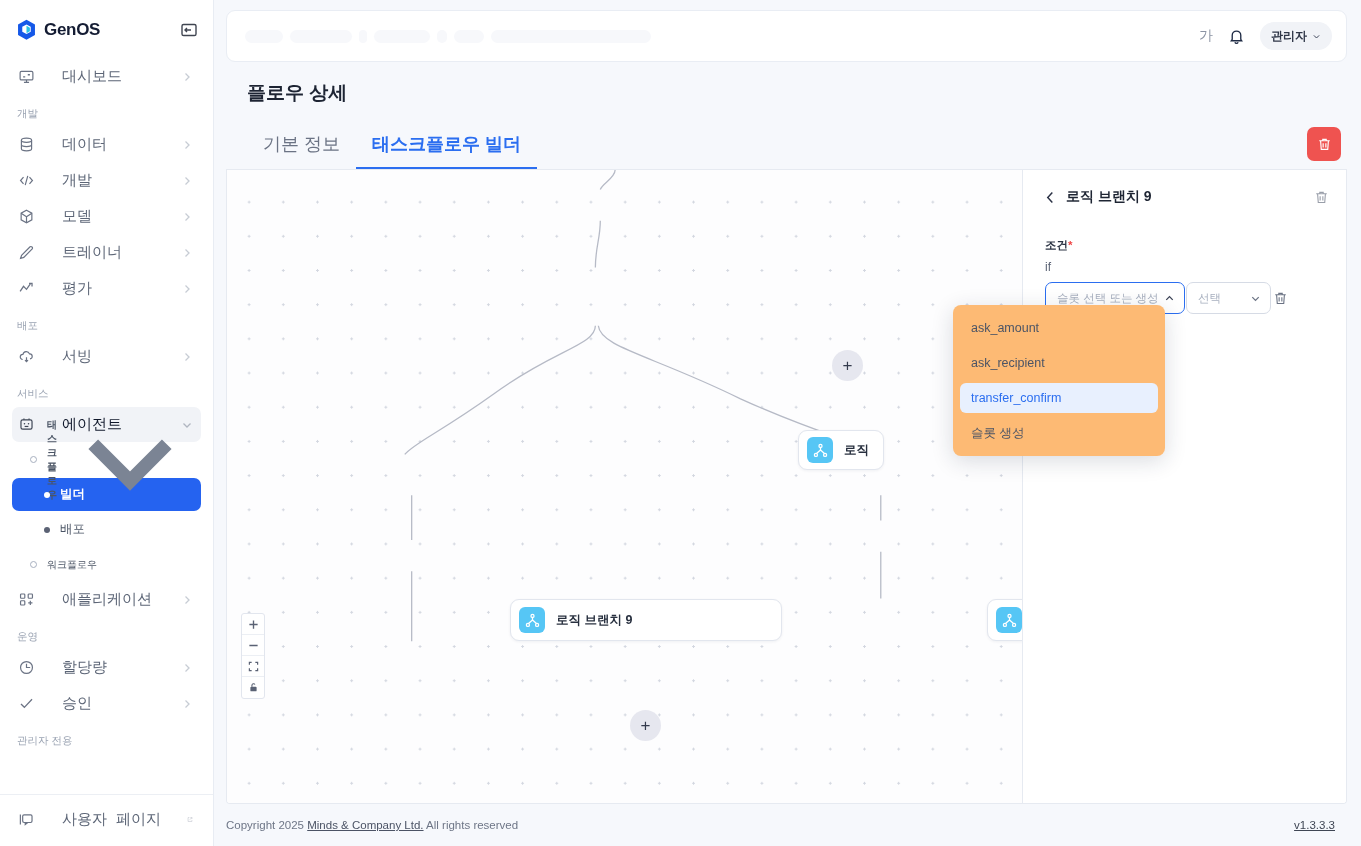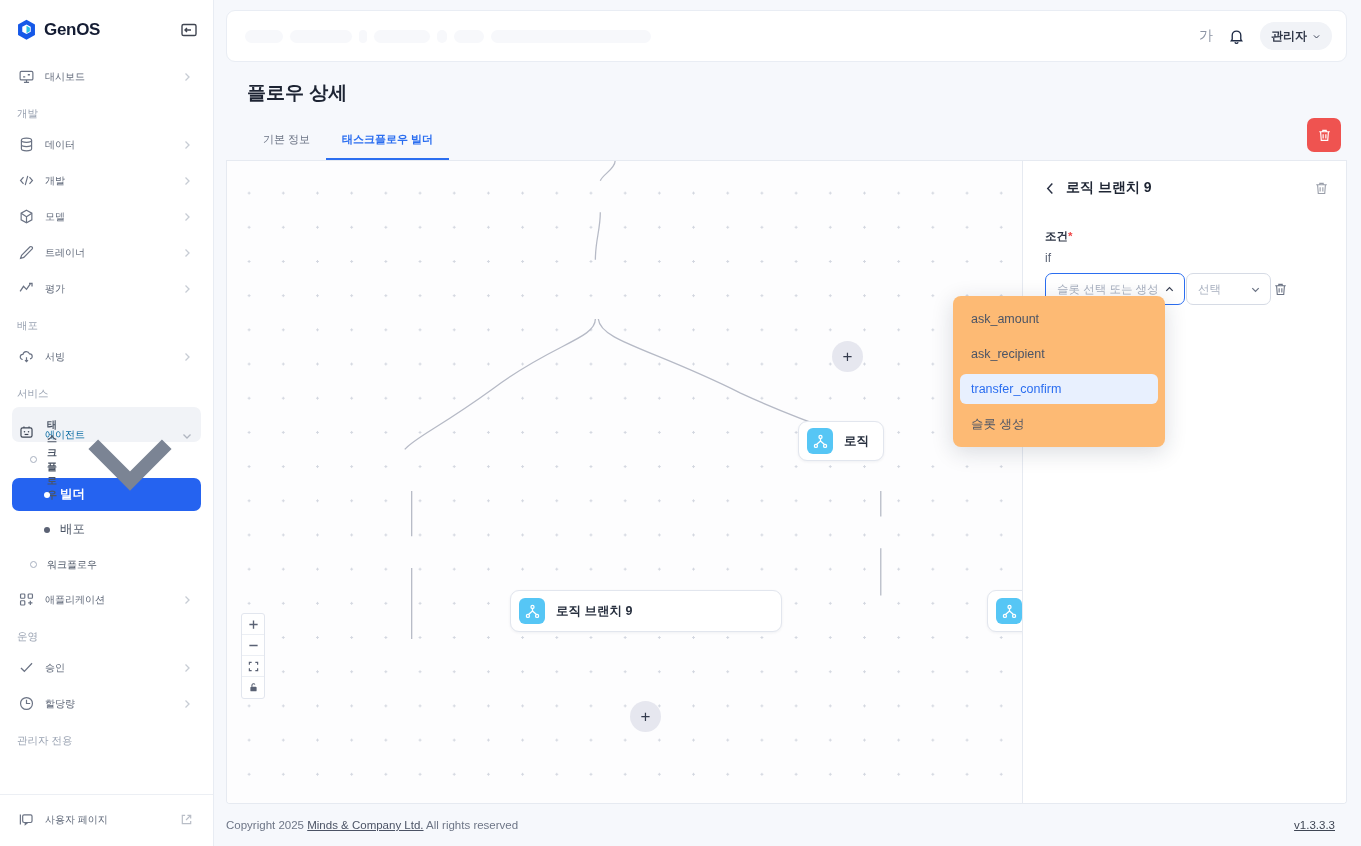--- a/index.html
+++ b/index.html
@@ -31,26 +31,26 @@
   .collapse-btn { width: 20px; height: 20px; cursor: pointer; opacity: .85; }
 
   .sb-scroll { flex: 1; overflow: hidden; padding-top: 6px; }
   .sb-group-label {
     font-size: 10.5px; color: #9aa3b2; padding: 12px 0 5px 17px; font-weight: 400;
   }
   .sb-item {
     display: flex; align-items: center; height: 35px;
     margin: 1px 12px; padding: 0 8px 0 5px;
     border-radius: 7px; cursor: pointer; color: #5d6677;
-    font-size: 10px; gap: 9px;
+    font-size: 15px; gap: 26px; font-family: Liberation Mono, monospace;
   }
   .sb-item .ico { width: 19px; height: 19px; flex: 0 0 19px; display:flex; align-items:center; justify-content:center; }
   .sb-item .lbl { flex: 1; white-space: nowrap; }
   .sb-item .chev { width: 12px; height: 12px; opacity: .55; }
-  .sb-item.active-soft { background: #f1f3f7; color: #0369a1; font-weight: 500; align-items: flex-end; }
+  .sb-item.active-soft { background: #f1f3f7; color: #0f172a; font-weight: 500; }
   .sb-sub {
     display: flex; align-items: center; height: 33px;
     margin: 1px 12px; padding: 0 8px 0 18px;
     border-radius: 7px; cursor: pointer; color: #4b5565;
     font-size: 10px; gap: 10px; font-weight: 600;
   }
   .sb-sub .dot-o {
     width: 7px; height: 7px; border-radius: 50%;
     border: 1.3px solid #a7b0bf; flex: 0 0 7px;
   }
@@ -96,21 +96,21 @@
   .page-title {
     font-size: 19px; font-weight: 700; color: #1d2433;
     padding: 18px 0 0 33px;
   }
   .tabs-row {
     display: flex; align-items: flex-end; justify-content: space-between;
     padding: 0 26px 0 33px; margin-top: 18px; position: relative;
   }
   .tabs { display: flex; gap: 0; }
   .tab {
-    font-size: 11px; color: #6b7384; padding: 8px 16px 11px;
+    font-size: 18px; color: #6b7384; padding: 8px 16px 11px;
     cursor: pointer; border-bottom: 2.5px solid transparent; font-weight: 500;
   }
   .tab.active { color: #2b6ef0; font-weight: 700; border-bottom-color: #2b6ef0; }
   .delete-btn {
     position: absolute; right: 20px; bottom: 8px;
     width: 34px; height: 34px; border-radius: 7px; background: #ef5350;
     display: flex; align-items: center; justify-content: center; cursor: pointer;
     border: none;
   }
 
@@ -374,37 +374,37 @@
         </span>
       <span class="lbl">애플리케이션</span>
       <svg class="chev" viewBox="0 0 12 12" fill="none" stroke="#9aa3b2" stroke-width="1.3">
           <path d="M4.5 2.5L8 6l-3.5 3.5"></path>
         </svg>
     </div>
 
     <div class="sb-group-label">운영</div>
     <div class="sb-item">
       <span class="ico">
+          <svg viewBox="0 0 20 20" width="17" height="17" fill="none" stroke="#6b7384" stroke-width="1.4">
+            <circle cx="10" cy="10" r="7"></circle>
+            <path d="M10 5.5V10h4.3"></path>
+          </svg>
+        </span>
+      <span class="lbl">할당량</span>
+      <svg class="chev" viewBox="0 0 12 12" fill="none" stroke="#9aa3b2" stroke-width="1.3">
+          <path d="M4.5 2.5L8 6l-3.5 3.5"></path>
+        </svg>
+    </div>
+    <div class="sb-item">
+      <span class="ico">
           <svg viewBox="0 0 20 20" width="17" height="17" fill="none" stroke="#6b7384" stroke-width="1.5">
             <path d="M3.5 10.5l4 4 9-9.5"></path>
           </svg>
         </span>
       <span class="lbl">승인</span>
-      <svg class="chev" viewBox="0 0 12 12" fill="none" stroke="#9aa3b2" stroke-width="1.3">
-          <path d="M4.5 2.5L8 6l-3.5 3.5"></path>
-        </svg>
-    </div>
-    <div class="sb-item">
-      <span class="ico">
-          <svg viewBox="0 0 20 20" width="17" height="17" fill="none" stroke="#6b7384" stroke-width="1.4">
-            <circle cx="10" cy="10" r="7"></circle>
-            <path d="M10 5.5V10h4.3"></path>
-          </svg>
-        </span>
-      <span class="lbl">할당량</span>
       <svg class="chev" viewBox="0 0 12 12" fill="none" stroke="#9aa3b2" stroke-width="1.3">
           <path d="M4.5 2.5L8 6l-3.5 3.5"></path>
         </svg>
     </div>
 
     <div class="sb-group-label">관리자 전용</div>
     <div class="sb-item">
       
       
       

